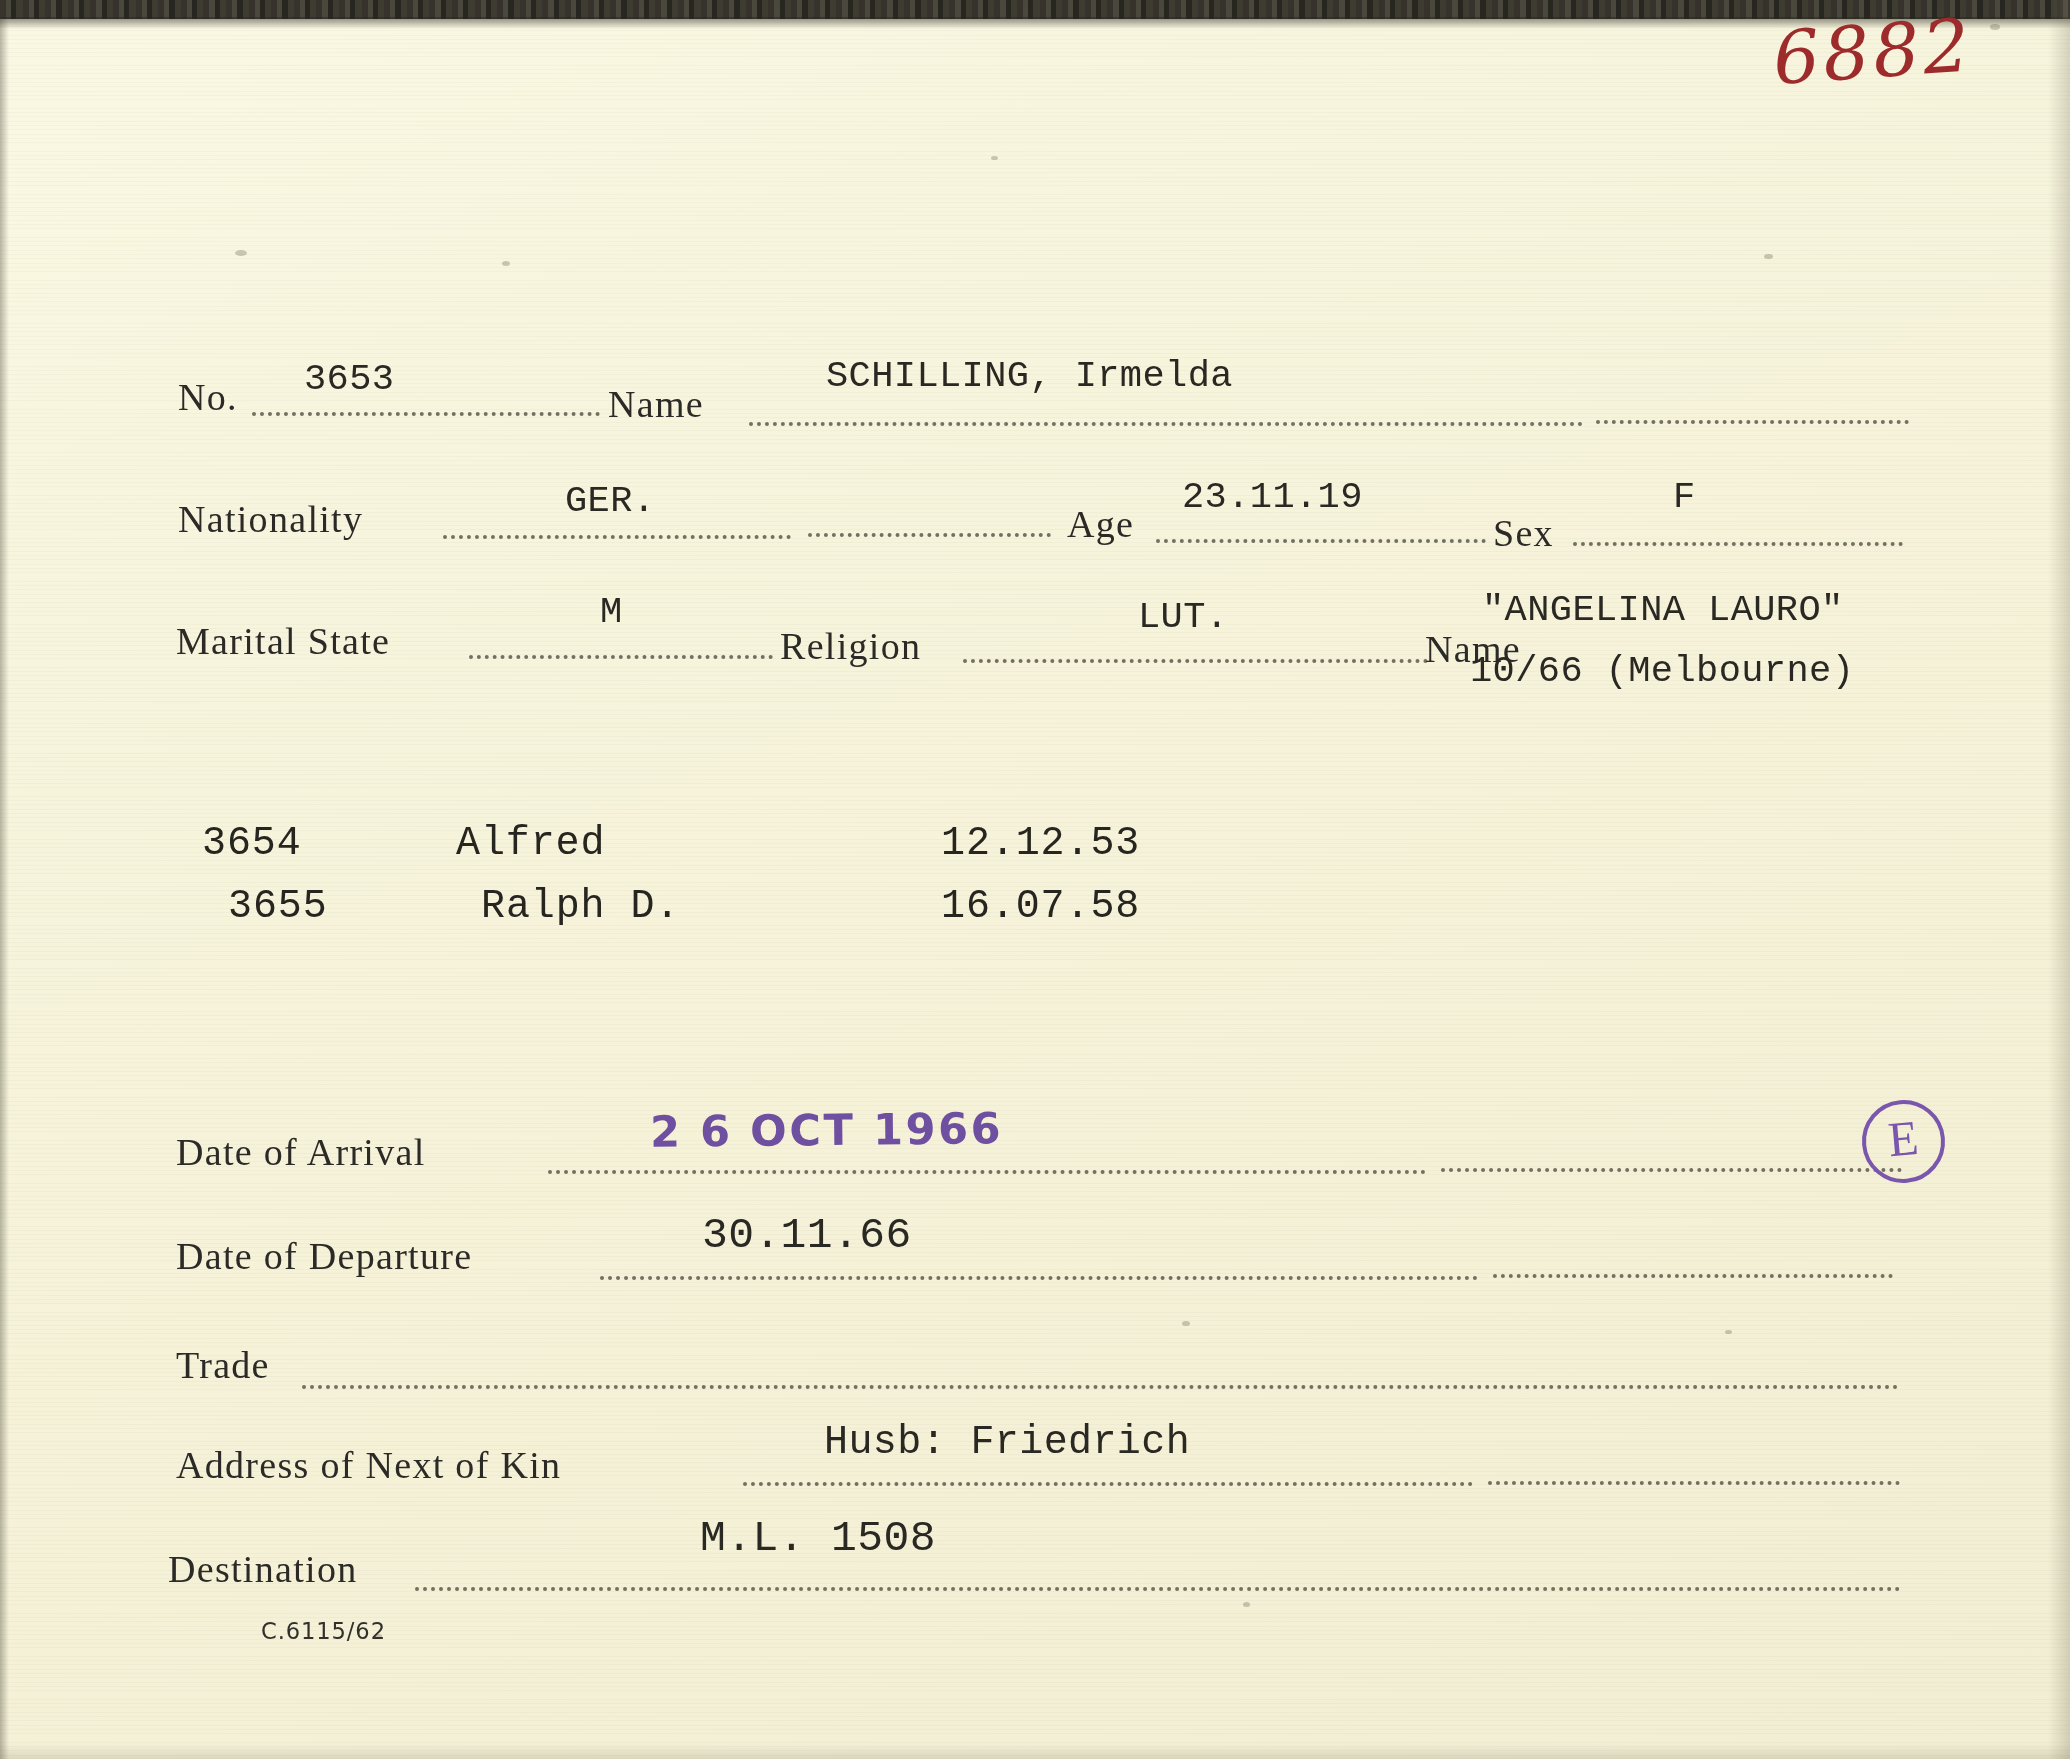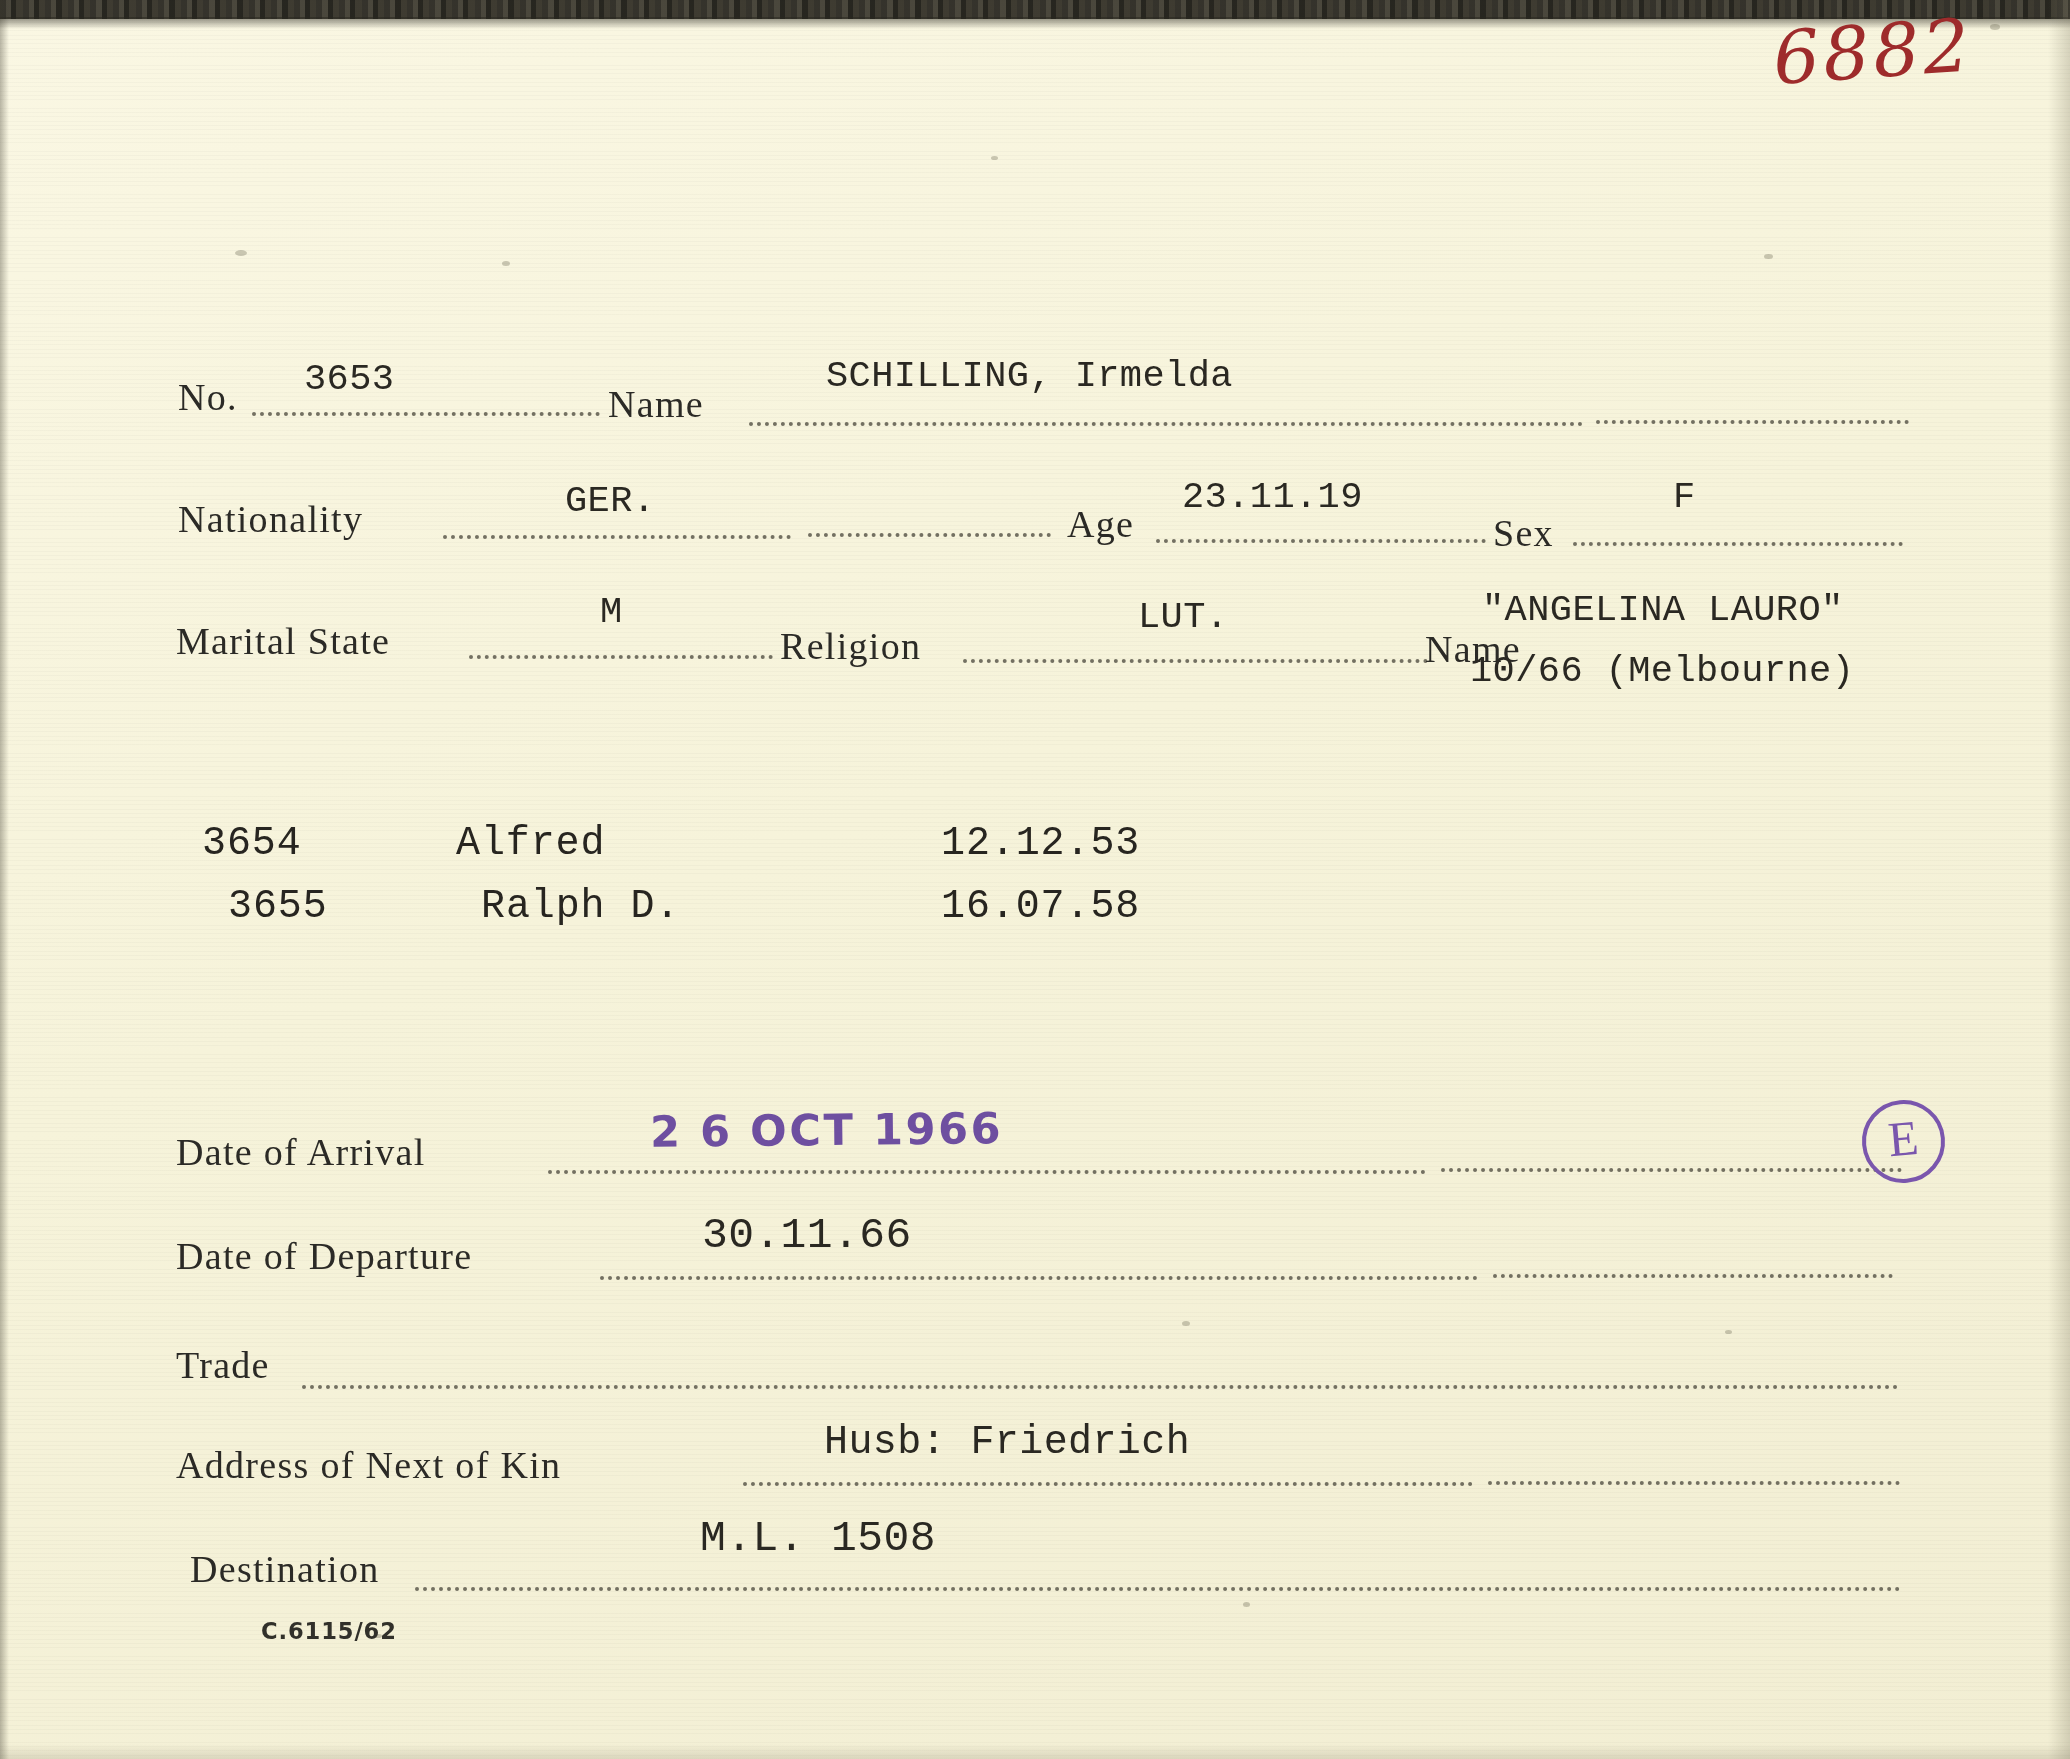--- a/index.html
+++ b/index.html
@@ -127,21 +127,21 @@
     font-family: "Liberation Serif", serif;
     font-size: 49px;
     text-align: center;
     line-height: 70px;
     transform: rotate(-5deg);
   }
 
   .footer-code {
     position: absolute;
     font-family: "DejaVu Sans", sans-serif;
-    font-weight: bold;
+    font-weight: normal;
     font-size: 22.6px;
     letter-spacing: 0.9px;
     color: #31302a;
   }
 
   .block-line {
     position: absolute;
     font-family: "Liberation Mono", monospace;
     font-size: 40px;
     color: #272520;
@@ -228,20 +228,20 @@
 
   <div class="label" style="left:176px; top:1343px;">Trade</div>
   <div class="dots" style="left:302px; top:1380px; width:1597px;"></div>
   <div class="typed" style="left:695px; top:1321px;"></div>
 
   <div class="label" style="left:176px; top:1443px;">Address of Next of Kin</div>
   <div class="dots" style="left:743px; top:1477px; width:730px;"></div>
   <div class="dots" style="left:1488px; top:1476px; width:412px;"></div>
   <div class="typed" style="left:824px; top:1420px; font-size:40px;">Husb: Friedrich</div>
 
-  <div class="label" style="left:190px; top:1547px;">Destination</div>
+  <div class="label" style="left:168px; top:1547px;">Destination</div>
   <div class="dots" style="left:415px; top:1582px; width:1486px;"></div>
   <div class="typed" style="left:700px; top:1514px; font-size:43px;">M.L. 1508</div>
 
   <div class="footer-code" style="left:261px; top:1618px;">C.6115/62</div>
 
 </div>
 
 
 </body></html>

